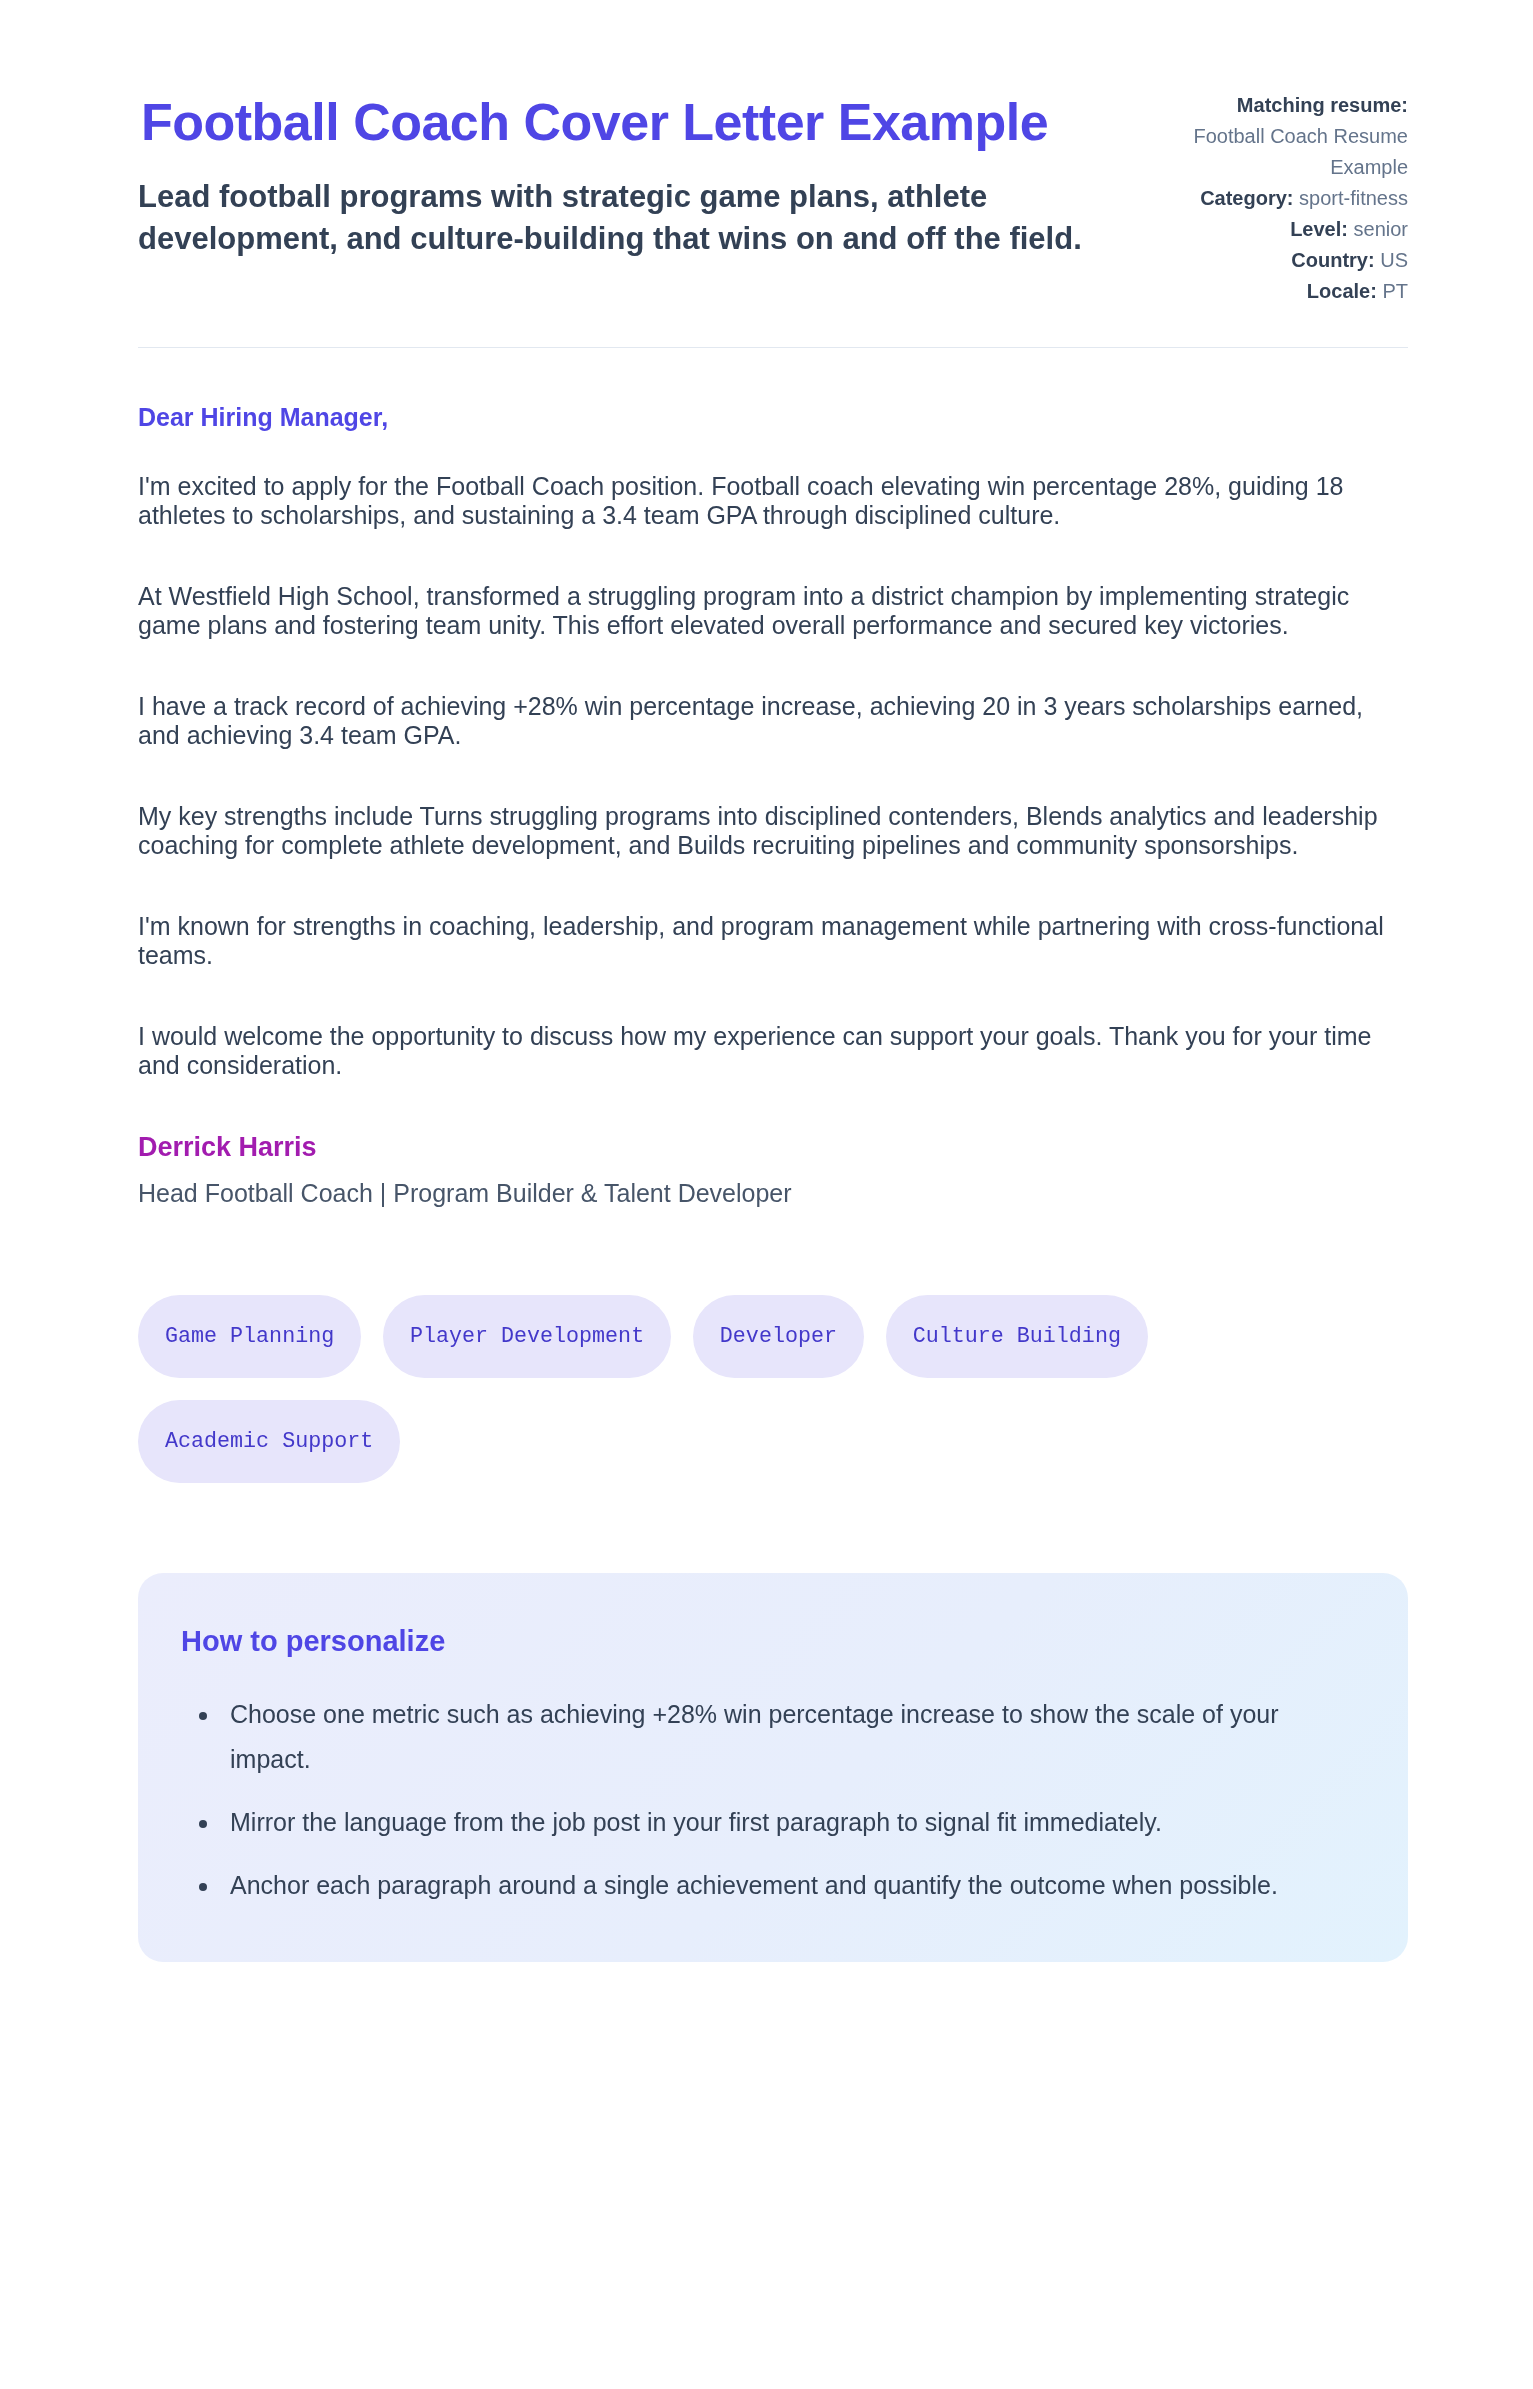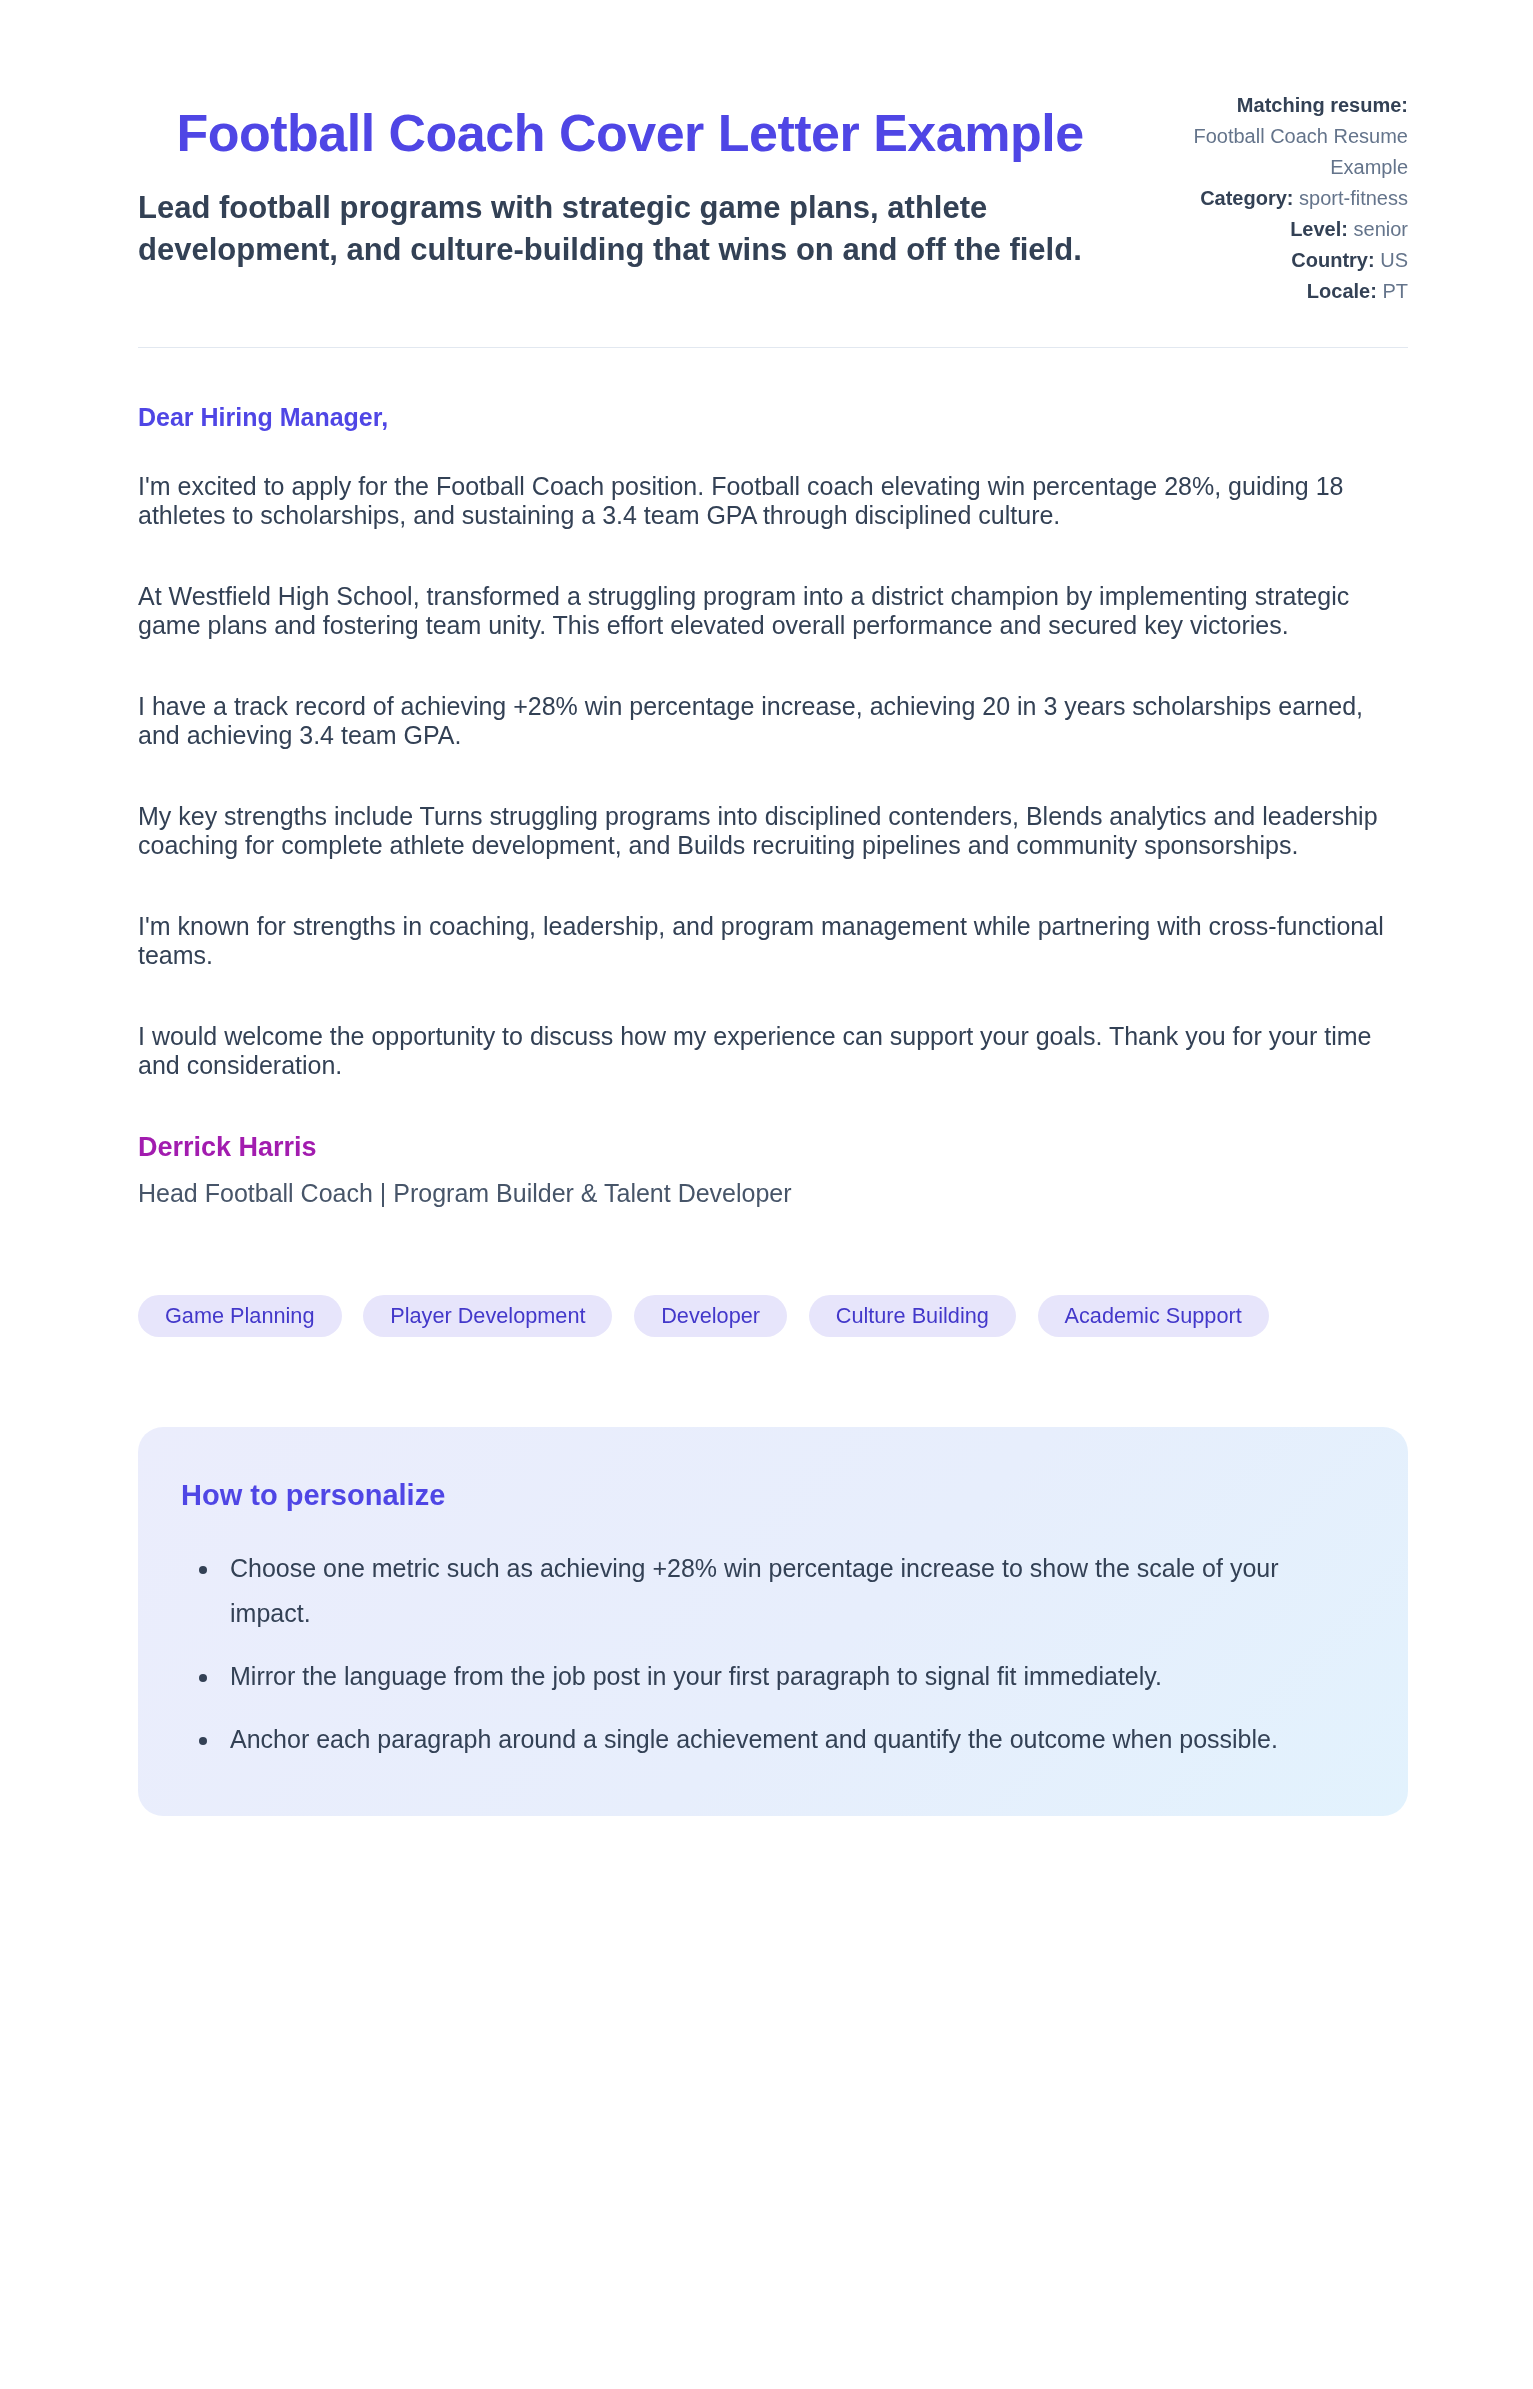--- a/index.html
+++ b/index.html
@@ -20,27 +20,26 @@
 
   
   .header {
     display: flex;
     justify-content: space-between;
     align-items: flex-start;
     gap: 54px;
   }
   .header-left { max-width: 984px; }
   .page-title {
-    margin: 14px;
+    margin: 3px;
     font-size: 52px;
     line-height: 1.15;
     font-weight: 800;
     color: #4f46e5;
     letter-spacing: -0.5px;
-    text-align: center;
   }
   .page-subtitle {
     margin: 23.5px 0 0 0;
     font-size: 31px;
     line-height: 1.35;
     font-weight: 700;
     color: #334155;
   }
   .meta-panel {
     flex: 0 0 auto;
@@ -92,23 +91,24 @@
     display: flex;
     flex-wrap: wrap;
     gap: 21.7px;
   }
   .tag-pill {
     display: inline-block;
     background: #e7e5fb;
     color: #4338ca;
     font-size: 21.7px;
     font-weight: 500;
-    padding: 8px 27px;
+    padding: 29px 27px;
     border-radius: 901px;
     white-space: nowrap;
+    font-family: Liberation Mono, monospace;
   }
 
   
   .tips-card {
     margin-top: 90px;
     border-radius: 25px;
     padding: 52px 51px 54px 43px;
     background: linear-gradient(135deg, #ebedfc 0%, #e7eefc 55%, #e2f2fd 100%);
   }
   .tips-title {

